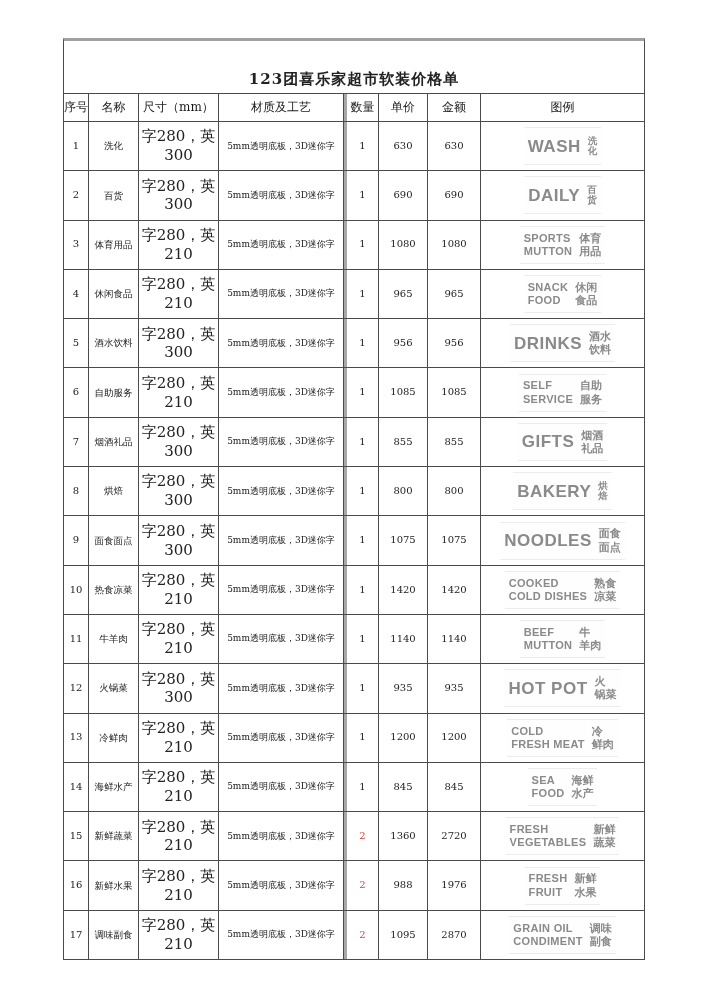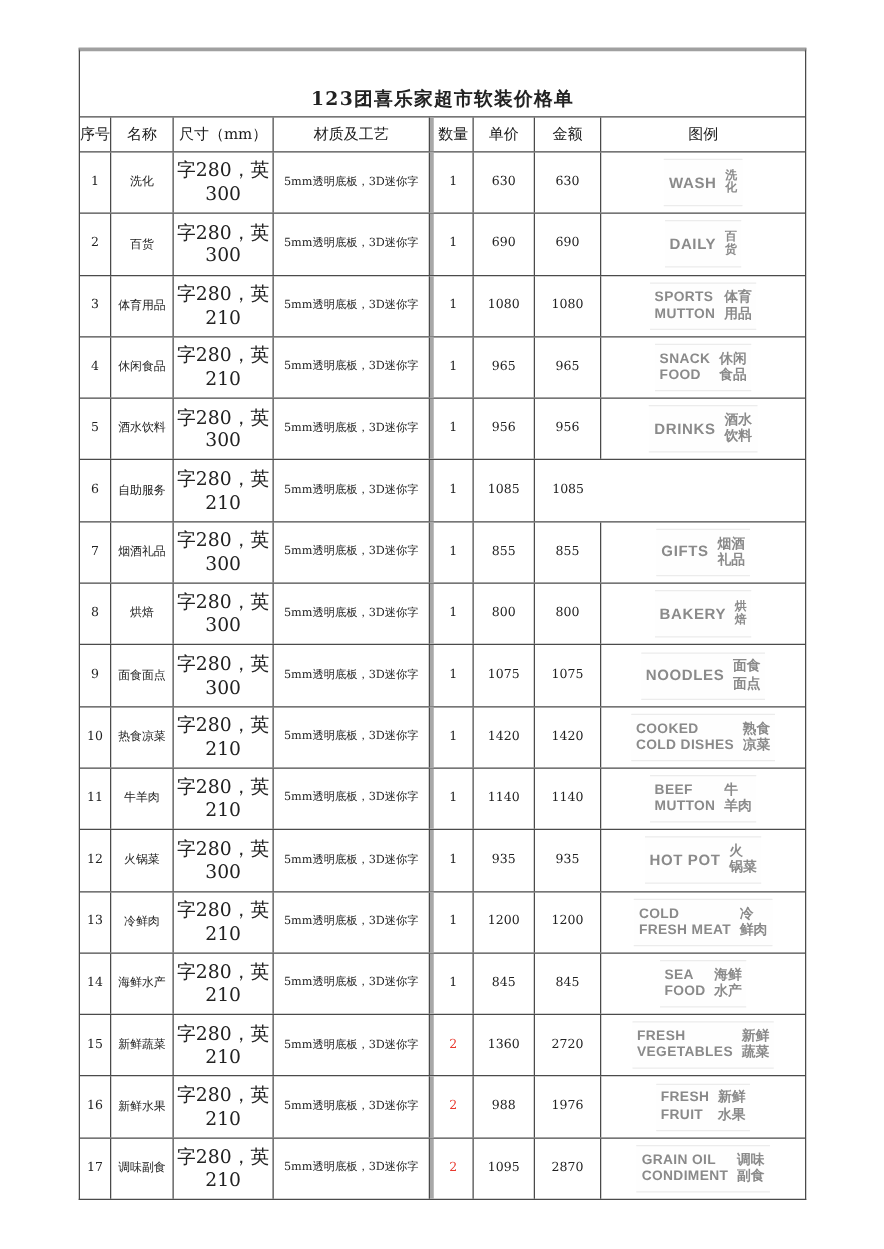--- a/index.html
+++ b/index.html
@@ -58,21 +58,21 @@
     min-height: 32px;
     padding: 2px 4px;
     border-top: 1px solid #ececec;
     border-bottom: 1px solid #ececec;
     background: #fefefe;
     font-family: "Liberation Sans", "DejaVu Sans", sans-serif;
     font-weight: bold;
     color: var(--legend-gray, #8a8a8a);
   }
   .len { text-align: left; }
-  .len.big { font-size: 12px; letter-spacing: 0.5px; }
+  .len.big { font-size: 17px; letter-spacing: 0.5px; }
   .len.multi { font-size: 11px; line-height: 1.2; letter-spacing: 0.3px; }
   .lzh { text-align: left; font-size: 11px; line-height: 1.2; }
   .lzh.stack { font-size: 9.5px; line-height: 1.05; }
 </style>
 </head>
 <body>
 
 <div class="price-table">
   <div class="title-row">
     <span>123团喜乐家超市软装价格单</span>
@@ -196,20 +196,32 @@
   </div>
 
   <div class="row">
     <div class="cell c0">6</div>
     <div class="cell c1">自助服务</div>
     <div class="cell c2">字280，英210</div>
     <div class="cell c3">5mm透明底板，3D迷你字</div>
     <div class="cell c4 qty">1</div>
     <div class="cell c5">1085</div>
     <div class="cell c6">1085</div>
+    <div class="cell c7">
+      <div class="legend-inner">
+        <div class="len multi">
+              <div>SELF</div>
+              <div>SERVICE</div>
+            </div>
+        <div class="lzh">
+              <div>自助</div>
+              <div>服务</div>
+            </div>
+      </div>
+    </div>
   </div>
 
   <div class="row">
     <div class="cell c0">7</div>
     <div class="cell c1">烟酒礼品</div>
     <div class="cell c2">字280，英300</div>
     <div class="cell c3">5mm透明底板，3D迷你字</div>
     <div class="cell c4 qty">1</div>
     <div class="cell c5">855</div>
     <div class="cell c6">855</div>

